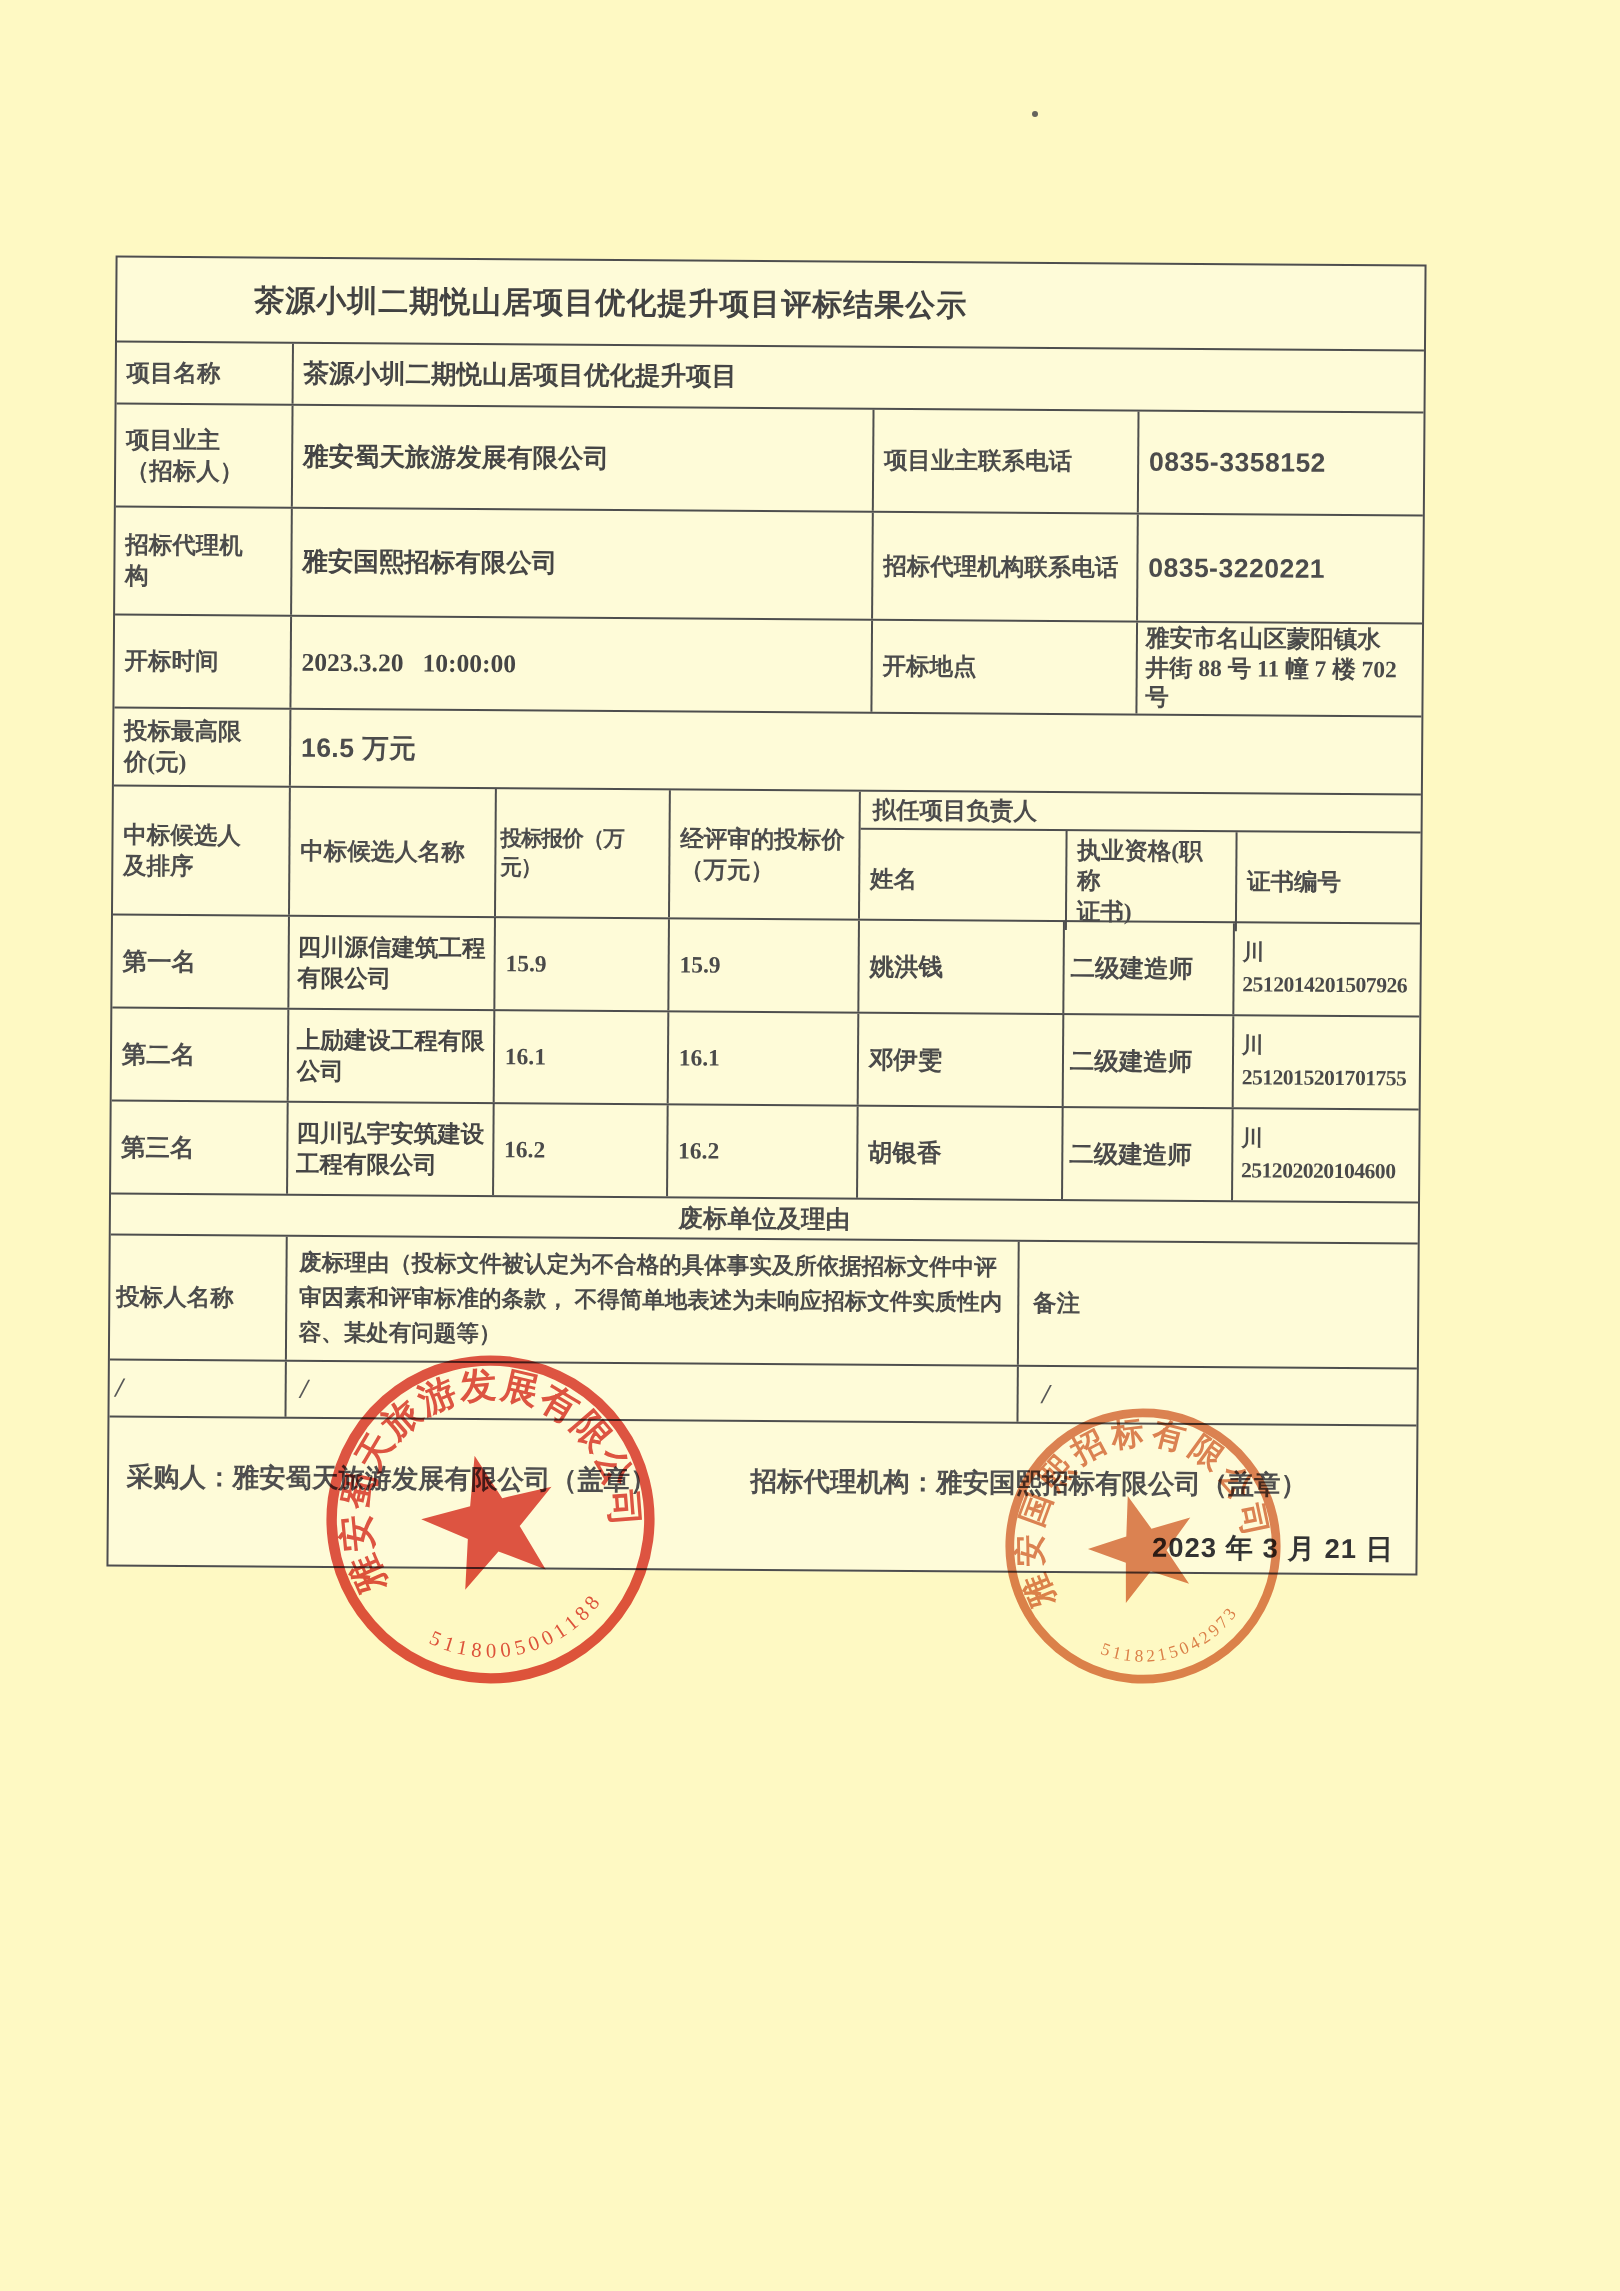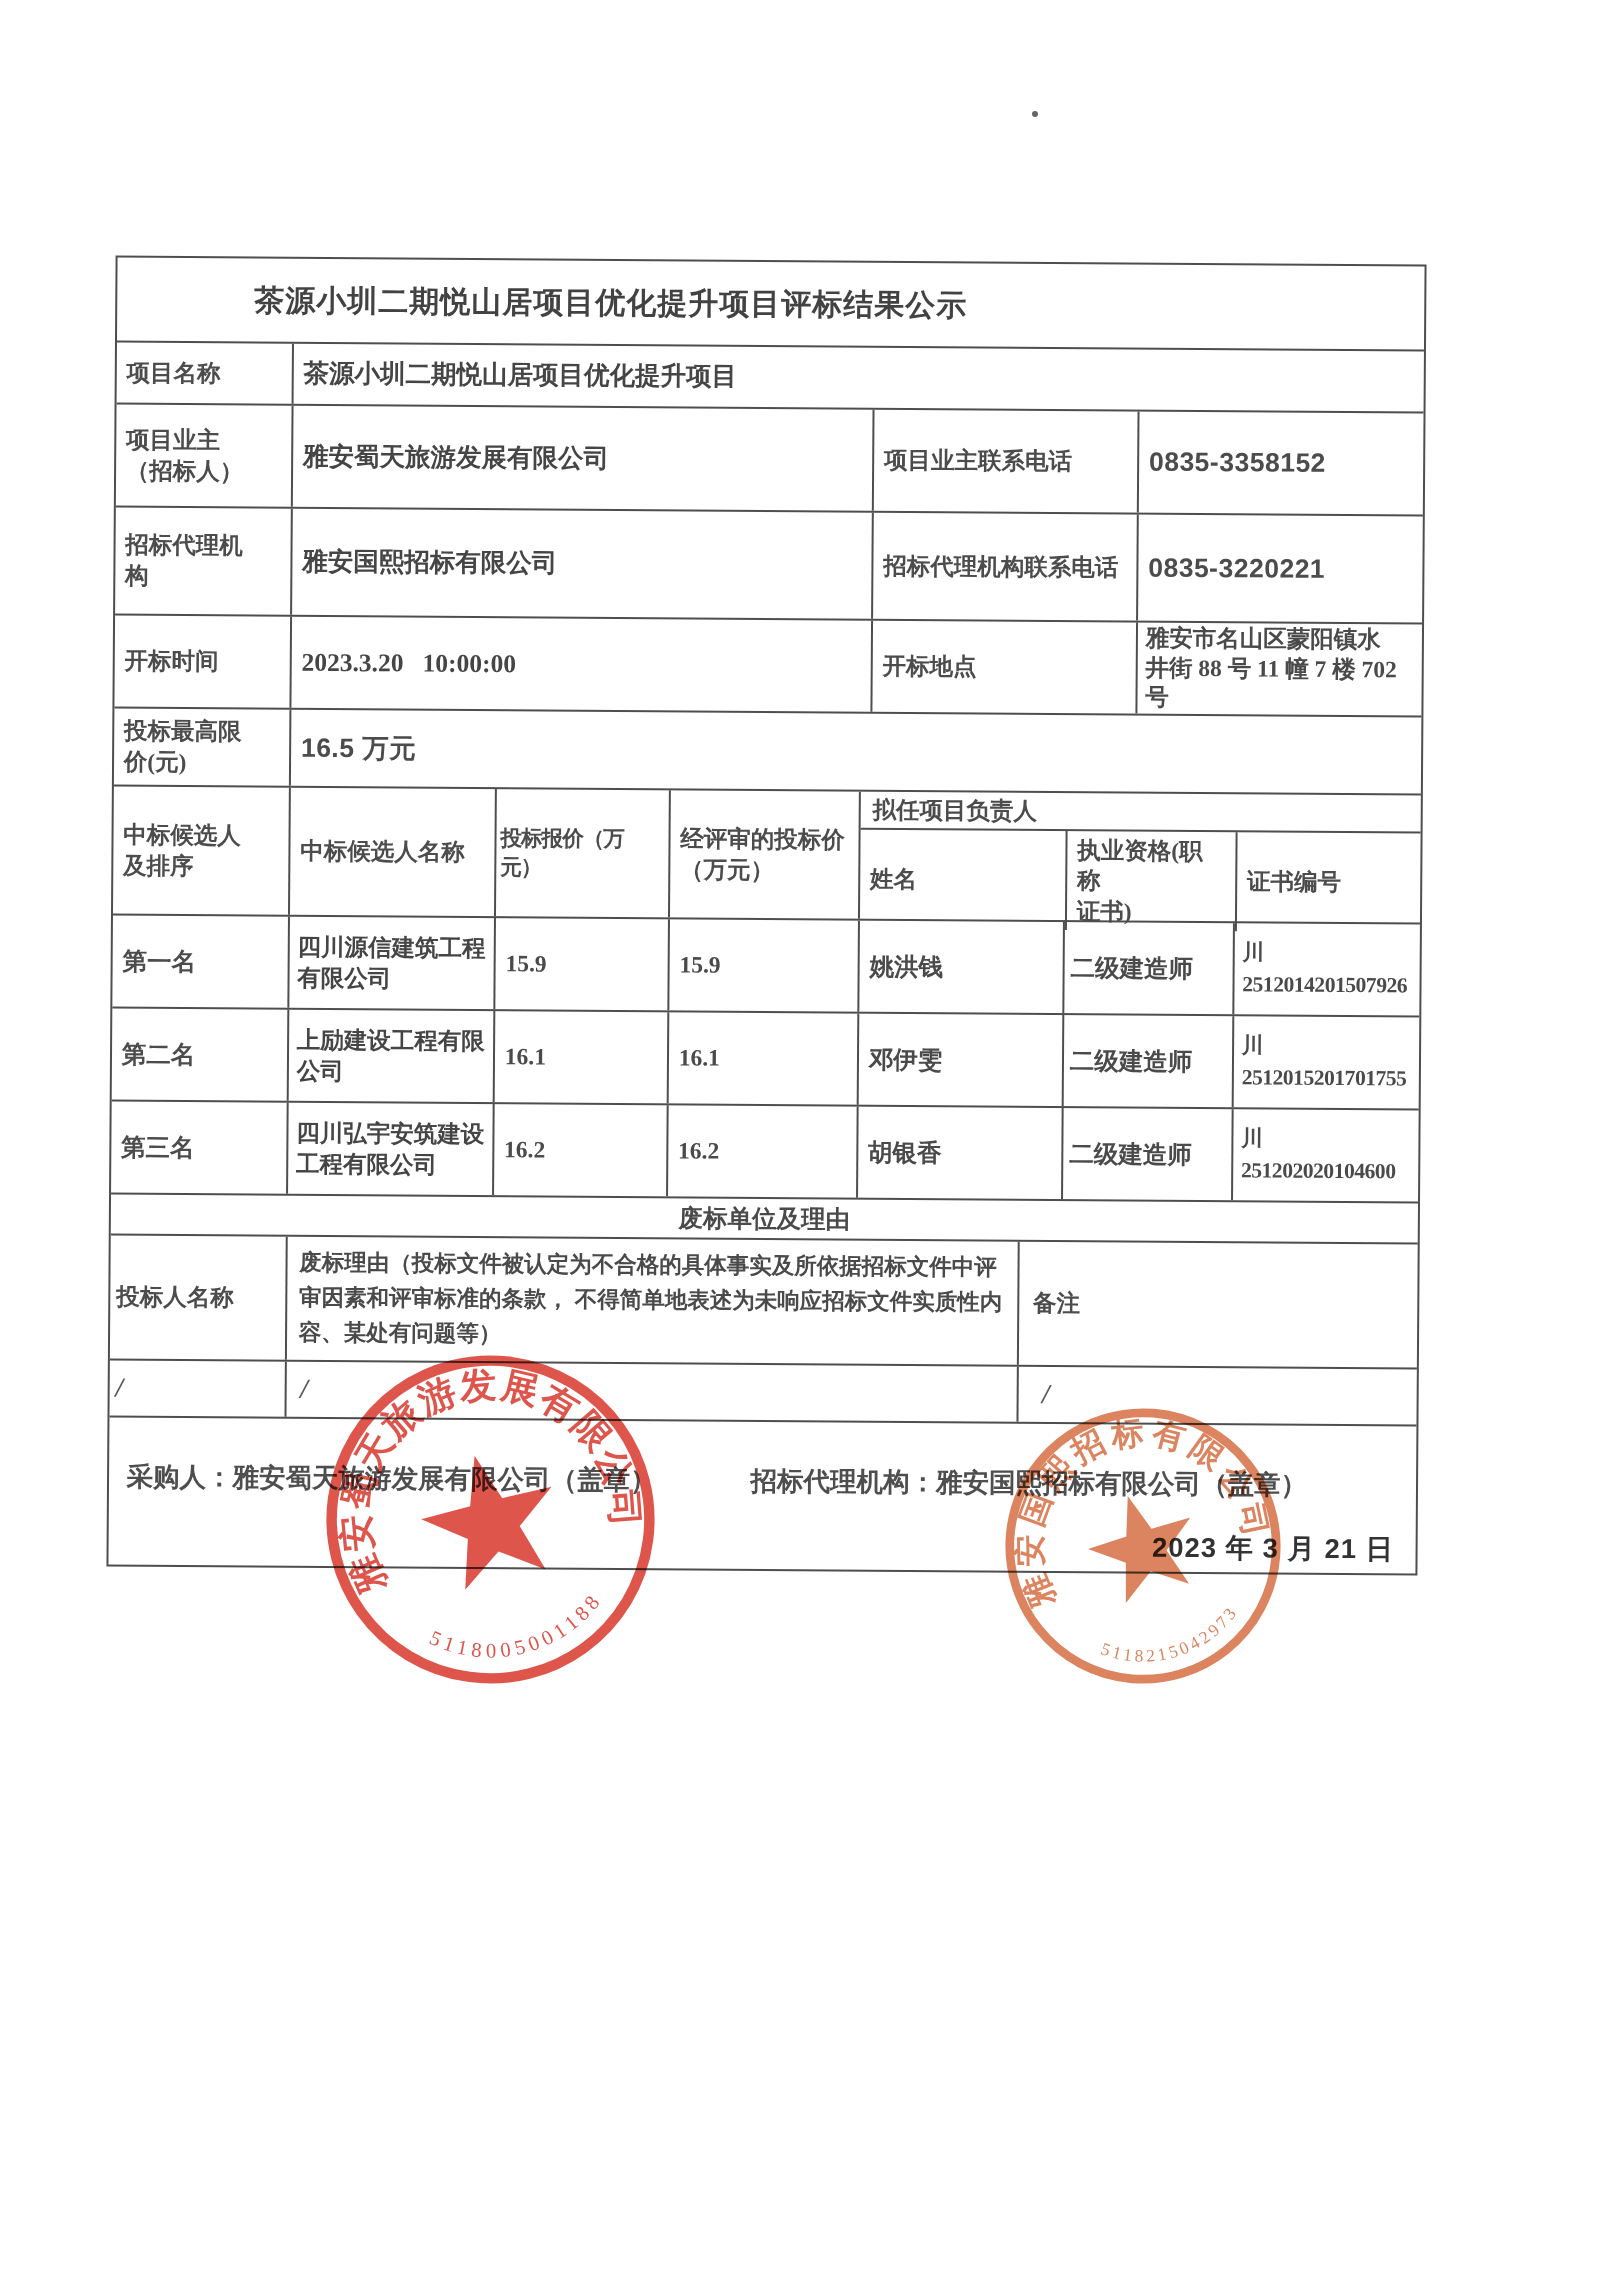--- a/index.html
+++ b/index.html
@@ -1,17 +1,17 @@
 <!DOCTYPE html>
 <html><head>
 <meta charset="utf-8">
 <style>
   html,body{margin:0;padding:0;background:#e8e8e8;}
   .page{
-    position:relative;width:1620px;height:2292px;background:#ffffff;
+    position:relative;width:1620px;height:2292px;background:#fef9c3;
     font-family:"Liberation Serif","DejaVu Serif",serif;color:#4a4a4a;overflow:hidden;
   }
   .sheet{
     position:absolute;left:111px;top:260px;width:1311px;
     border:2.9px solid #4e4e4e;box-sizing:border-box;
     transform:rotate(0.4deg);transform-origin:50% 50%;
     background:rgba(255,255,255,0.35);
   }
   .row{display:flex;border-top:2.9px solid #4e4e4e;box-sizing:border-box;align-items:stretch;}
   .row:first-child{border-top:none;}

